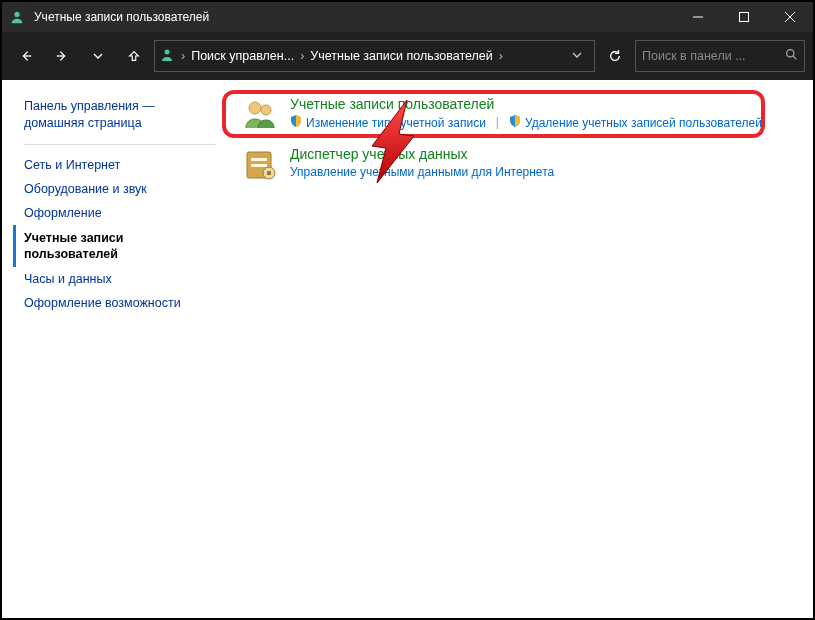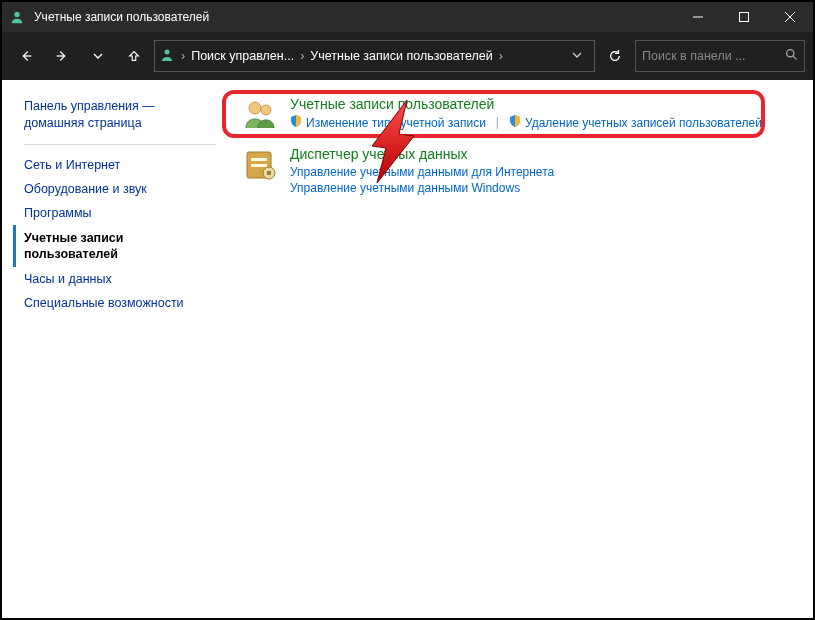--- a/index.html
+++ b/index.html
@@ -229,24 +229,24 @@
   </div>
 </div>
 
 <div class="content">
 
   <div class="sidebar">
     <div class="home">Панель управления — домашняя страница</div>
     <hr>
     <div class="item">Сеть и Интернет</div>
     <div class="item">Оборудование и звук</div>
-    <div class="item">Программы</div>
+    <div class="item">Оформление</div>
     <div class="item active">Учетные записи пользователей</div>
     <div class="item">Часы и данных</div>
-    <div class="item">Специальные возможности</div>
+    <div class="item">Оформление возможности</div>
   </div>
 
   <div class="main">
 
     <div class="group">
       <div class="gicon">
         <svg width="36" height="36" viewBox="0 0 36 36">
           <circle cx="13" cy="12" r="6" fill="#f2c77b" stroke="#c69b52" stroke-width="1"></circle>
           <path d="M4 32c0-6 4-9 9-9s9 3 9 9" fill="#7bb55f" stroke="#5a8a44" stroke-width="1"></path>
           <circle cx="24" cy="14" r="5" fill="#f2c77b" stroke="#c69b52" stroke-width="1"></circle>
@@ -288,23 +288,20 @@
           <circle cx="27" cy="27" r="6" fill="#e8d9a8" stroke="#a07c2e"></circle>
           <rect x="25" y="25" width="4" height="4" fill="#a07c2e"></rect>
         </svg>
       </div>
       <div class="gbody">
         <div class="gtitle">Диспетчер учетных данных</div>
         <div class="glinks" style="flex-direction:column; gap:2px;">
           <span class="glink">
             <span>Управление учетными данными для Интернета</span>
           </span>
-          <span class="glink">
-            <span>Управление учетными данными Windows</span>
-          </span>
         </div>
       </div>
     </div>
 
     <div class="highlight-frame"></div>
     <div class="cursor-arrow" style="left:130px; top:18px;">
       <svg width="80" height="90" viewBox="0 0 80 90">
         <defs>
           <linearGradient id="ga" x1="0" y1="0" x2="0" y2="1">
             <stop offset="0" stop-color="#ff4d4d"></stop>

